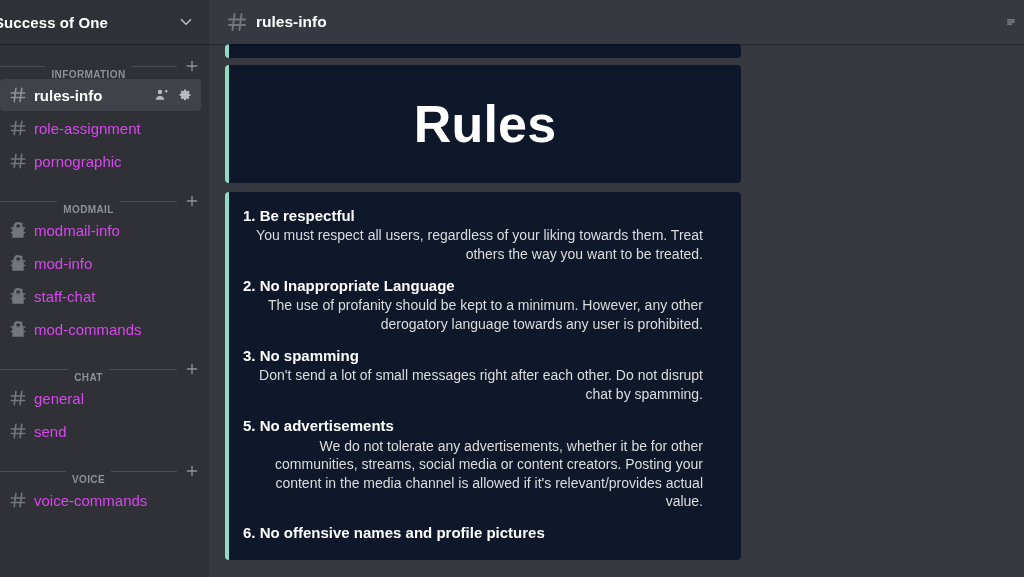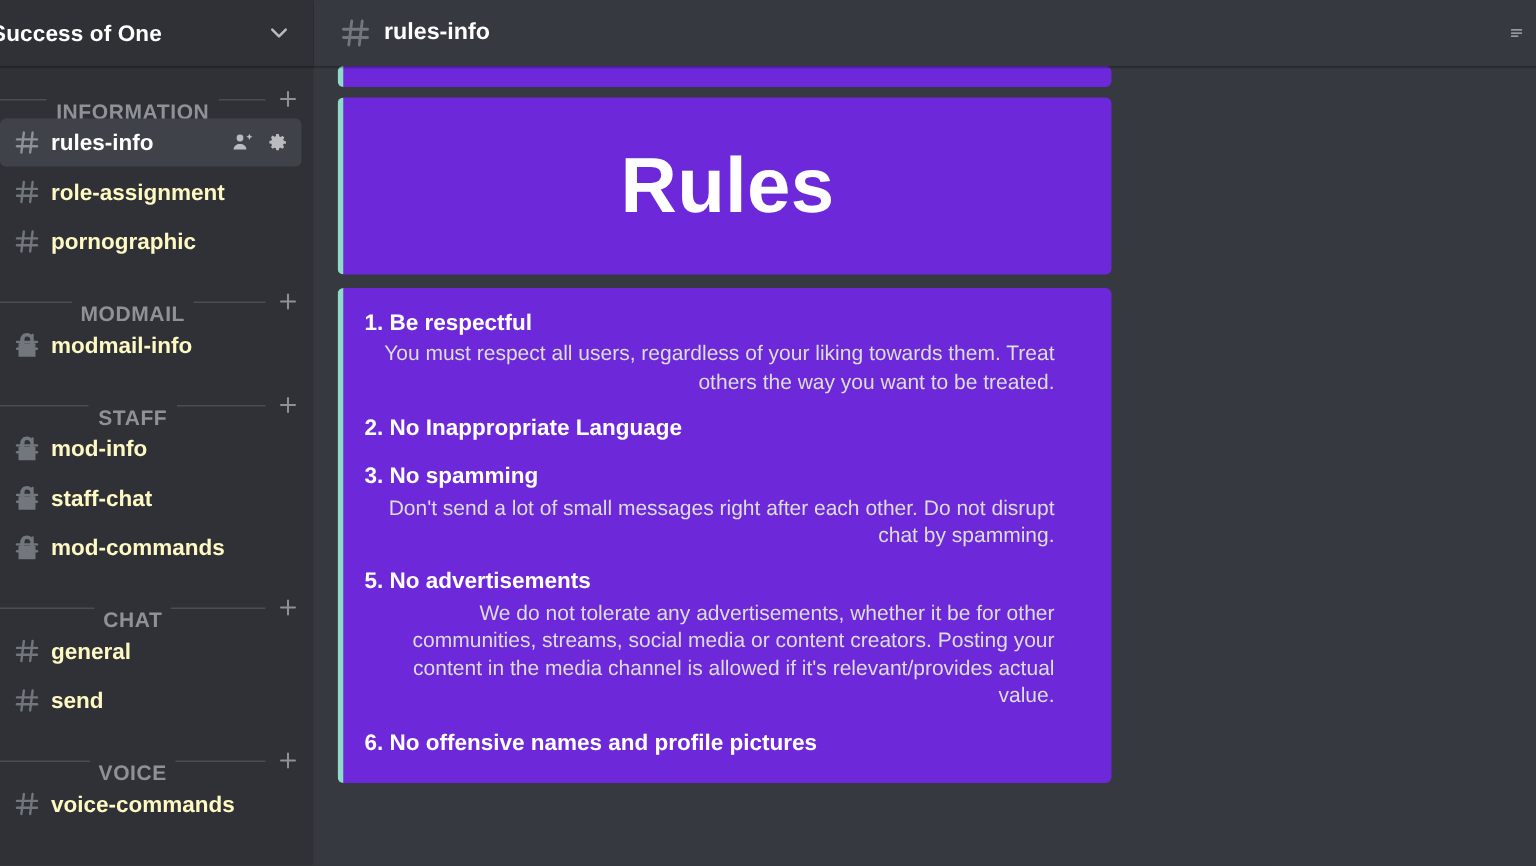--- a/index.html
+++ b/index.html
@@ -63,21 +63,21 @@
   }
   .cat:first-child { margin-top: 0; }
   .cat .rule {
     flex: 1;
     height: 1px;
     background: #4a4d53;
     min-width: 4px;
   }
   .cat .cat-label {
     color: #8e9297;
-    font-size: 14px;
+    font-size: 10px;
     font-weight: bold;
     letter-spacing: .4px;
     padding: 0 6px;
     white-space: nowrap;
     margin-top: 16px;
   }
   .cat .plus {
     width: 18px; height: 18px;
     color: #8e9297;
     margin-left: 6px;
@@ -104,26 +104,25 @@
     color: #72767d;
   }
   .chan .hashwrap svg { width: 20px; height: 20px; display: block; }
   .chan .lockdot {
     position: absolute;
     right: 0px; top: 1px;
     width: 6px; height: 7px;
     display: block;
   }
   .chan .name {
-    color: #fef9c3;
+    color: #d946ef;
     font-size: 15px;
     white-space: nowrap;
     overflow: hidden;
     flex: 1;
-    font-weight: bold;
   }
   .chan.active { background: #3f4248; }
   .chan.active .name { color: #ffffff; font-weight: bold; }
   .chan.active .hashwrap { color: #8e9297; }
   .chan .acts {
     display: flex; align-items: center; gap: 7px;
     color: #b9bbbe;
     flex: 0 0 auto;
   }
   .chan .acts svg { width: 16px; height: 16px; display: block; }
@@ -177,21 +176,21 @@
 
   .messages {
     flex: 1;
     overflow: hidden;
     position: relative;
     padding-left: 16px;
     padding-right: 0;
   }
 
   .embed {
-    background: #6d28d9;
+    background: #0f172a;
     border-left: 4px solid var(--accent, #8edbc6);
     border-radius: 4px;
     max-width: 516px;
     overflow: hidden;
   }
   .embed-partial {
     height: 14px;
     margin-top: 0;
   }
   .embed-title-box {
@@ -321,31 +320,20 @@
               <line x1="9.5" y1="4" x2="7.5" y2="20"></line>
               <line x1="16.5" y1="4" x2="14.5" y2="20"></line>
               <line x1="4" y1="9.5" x2="20" y2="9.5"></line>
               <line x1="4" y1="15" x2="20" y2="15"></line>
             </svg>
             <svg viewBox="0 0 10 12" fill="currentColor" class="lockdot">
               <path d="M5 0.6c-1.5 0-2.7 1.2-2.7 2.7v1.4h-.7v5.4h6.8V4.7h-.7V3.3C7.7 1.8 6.5.6 5 .6zm0 1.4c.75 0 1.35.6 1.35 1.3v1.4H3.65V3.3c0-.7.6-1.3 1.35-1.3z"></path>
             </svg>
           </span>
           <span class="name">modmail-info</span>
-        </div>
-        <div class="cat">
-          <span class="rule"></span>
-          <span class="cat-label">STAFF</span>
-          <span class="rule"></span>
-          <span class="plus">
-            <svg viewBox="0 0 24 24" fill="none" stroke="currentColor" stroke-width="2" stroke-linecap="round">
-              <line x1="12" y1="5" x2="12" y2="19"></line>
-              <line x1="5" y1="12" x2="19" y2="12"></line>
-            </svg>
-          </span>
         </div>
         <div class="chan">
           <span class="hashwrap">
             <svg viewBox="0 0 24 24" fill="none" stroke="currentColor" stroke-width="1.9" stroke-linecap="round">
               <line x1="9.5" y1="4" x2="7.5" y2="20"></line>
               <line x1="16.5" y1="4" x2="14.5" y2="20"></line>
               <line x1="4" y1="9.5" x2="20" y2="9.5"></line>
               <line x1="4" y1="15" x2="20" y2="15"></line>
             </svg>
             <svg viewBox="0 0 10 12" fill="currentColor" class="lockdot">
@@ -468,20 +456,21 @@
         <div class="embed embed-title-box" style="--accent: #8edbc6;">
           <div class="embed-title">Rules</div>
         </div>
         <div class="embed embed-rules" style="--accent: #8edbc6;">
           <div class="rule-item">
             <div class="rule-h">1. Be respectful</div>
             <div class="rule-b">You must respect all users, regardless of your liking towards them. Treat others the way you want to be treated.</div>
           </div>
           <div class="rule-item">
             <div class="rule-h">2. No Inappropriate Language</div>
+            <div class="rule-b">The use of profanity should be kept to a minimum. However, any other derogatory language towards any user is prohibited.</div>
           </div>
           <div class="rule-item">
             <div class="rule-h">3. No spamming</div>
             <div class="rule-b">Don't send a lot of small messages right after each other. Do not disrupt chat by spamming.</div>
           </div>
           <div class="rule-item">
             <div class="rule-h">5. No advertisements</div>
             <div class="rule-b">We do not tolerate any advertisements, whether it be for other communities, streams, social media or content creators. Posting your content in the media channel is allowed if it's relevant/provides actual value.</div>
           </div>
           <div class="rule-item">

